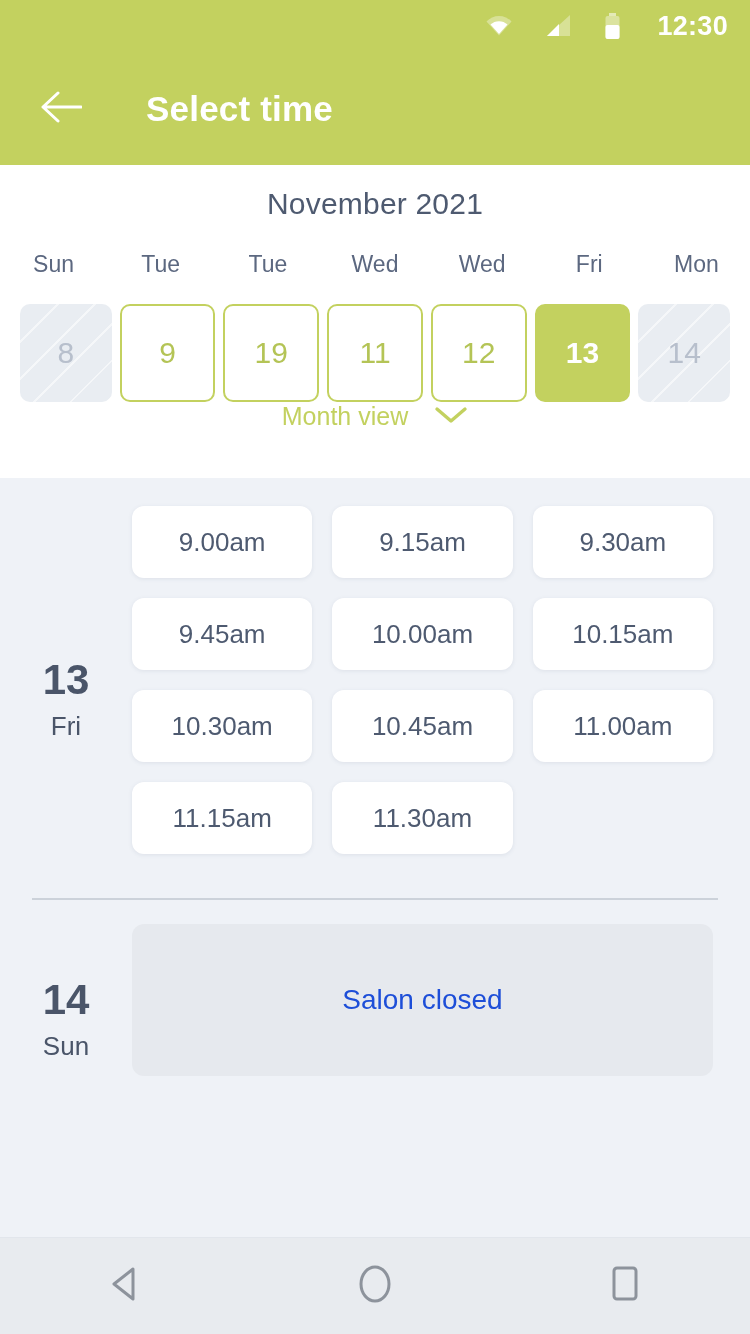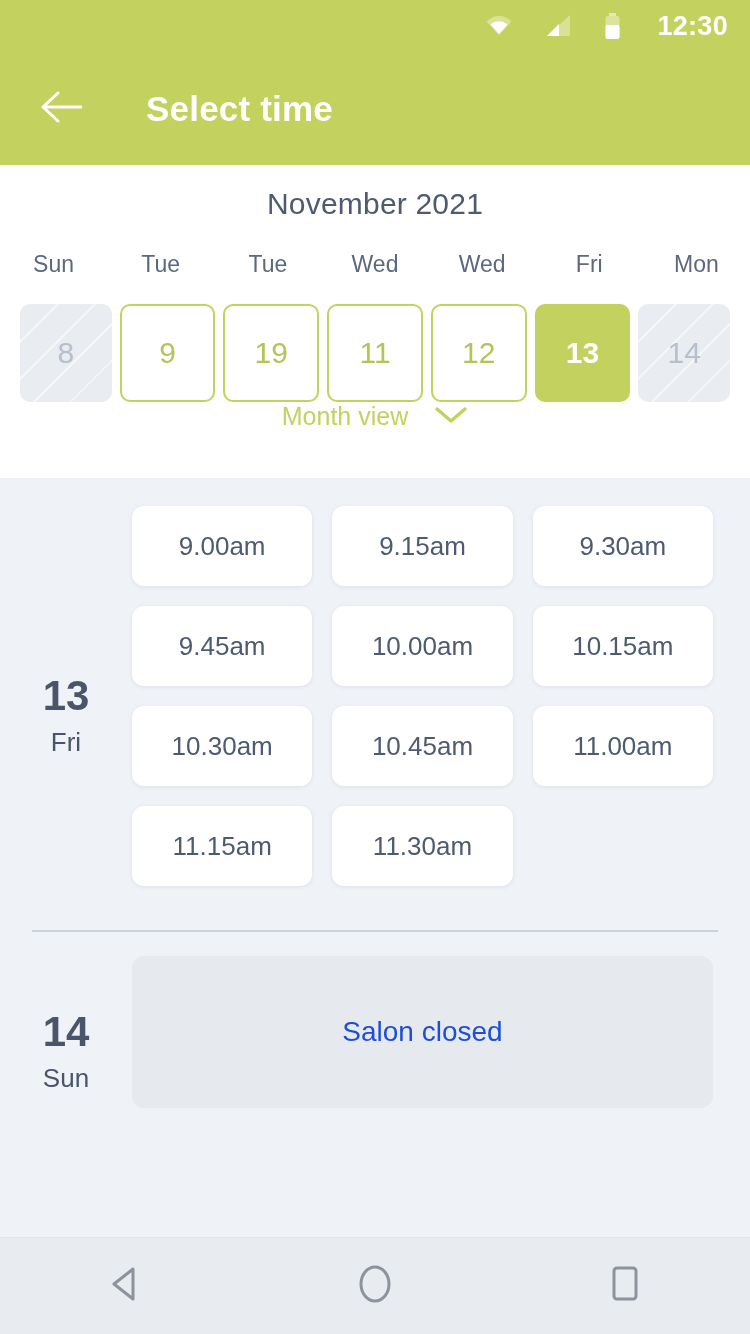--- a/index.html
+++ b/index.html
@@ -77,21 +77,21 @@
   .day-block { display:flex; padding-top:28px; }
   .day-gutter {
     width:132px; flex:0 0 132px; display:flex; flex-direction:column;
     align-items:center; justify-content:center; padding-top:40px;
   }
   .day-num { font-size:42px; font-weight:bold; color:#4a5569; line-height:1.05; }
   .day-dow { font-size:26px; color:#4a5569; margin-top:8px; }
 
   .slots { flex:1; display:grid; grid-template-columns:repeat(3, 1fr); gap:20px 20px; padding-right:37px; }
   .slot {
-    height:80px; background:#ffffff; border-radius:12px;
+    height:72px; background:#ffffff; border-radius:12px;
     display:flex; align-items:center; justify-content:center;
     font-size:26px; color:#4e5a70; cursor:pointer;
     box-shadow:0 1px 4px rgba(90,105,130,0.12);
   }
 
   .divider { height:2px; background:#ccd2da; margin:44px 32px 0 32px; }
 
   .closed-block { display:flex; padding-top:24px; }
   .closed-banner {
     flex:1; margin-right:37px; height:152px; background:#e6e9ee; border-radius:12px;

